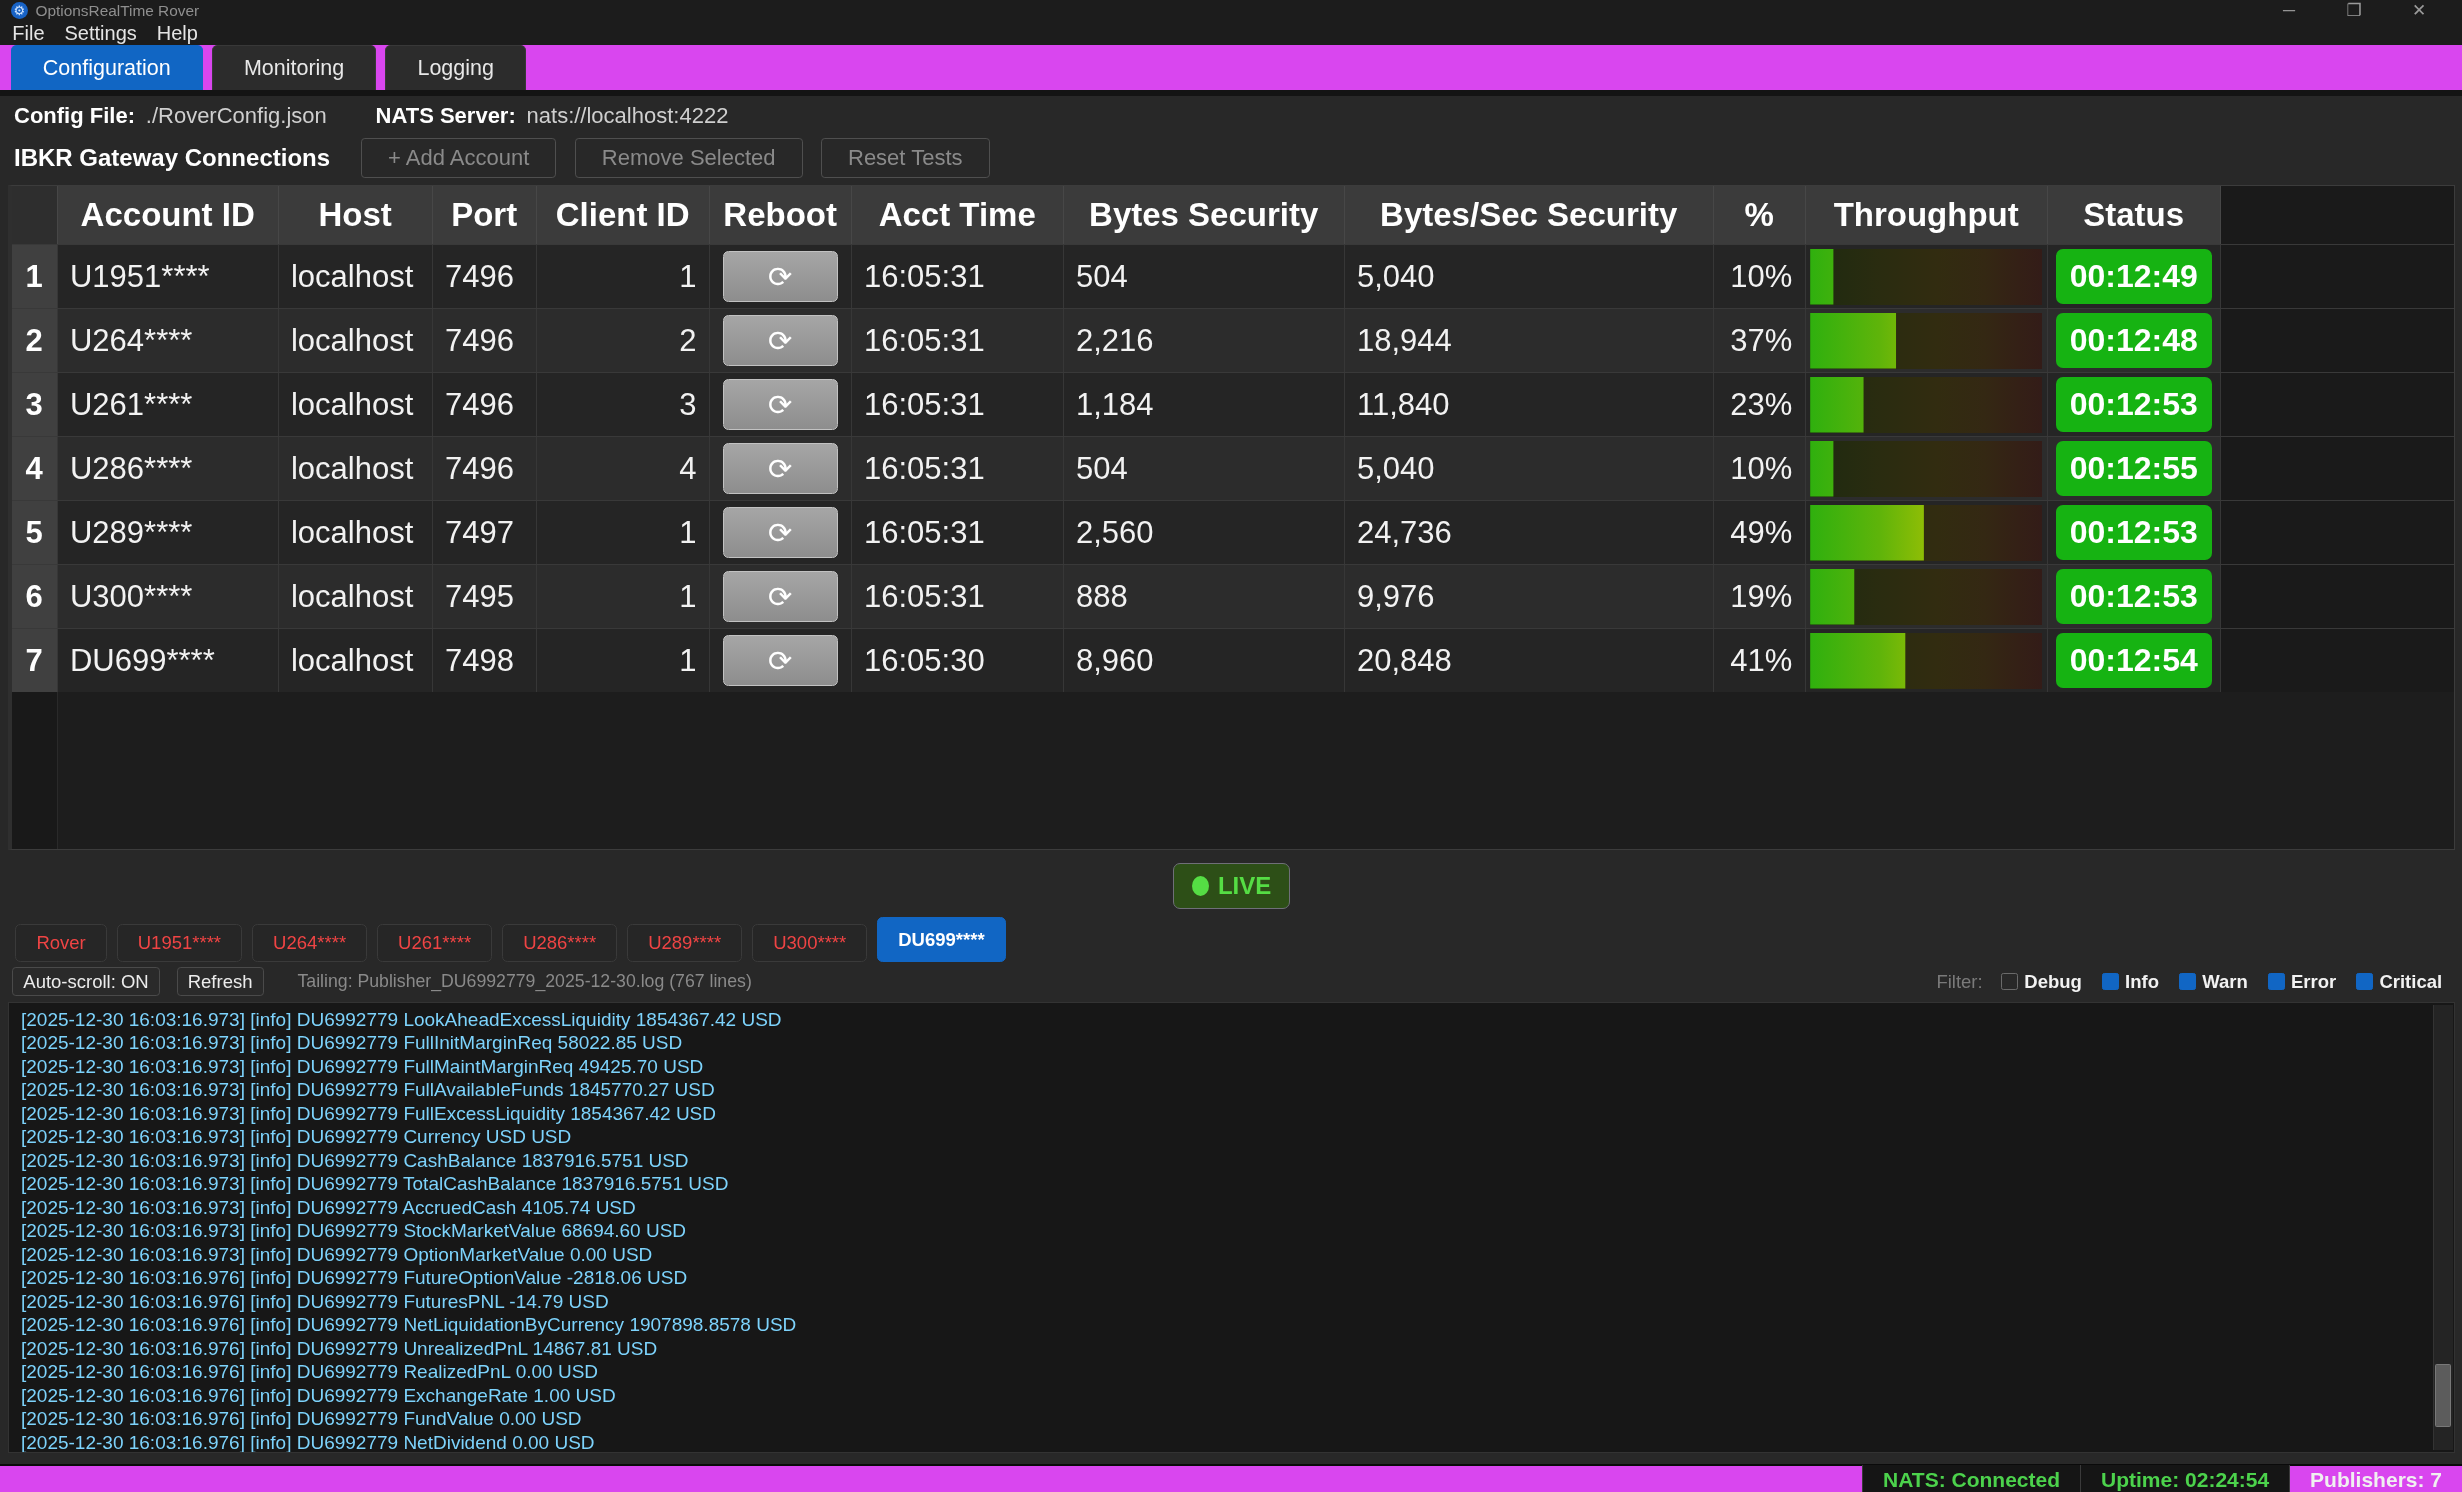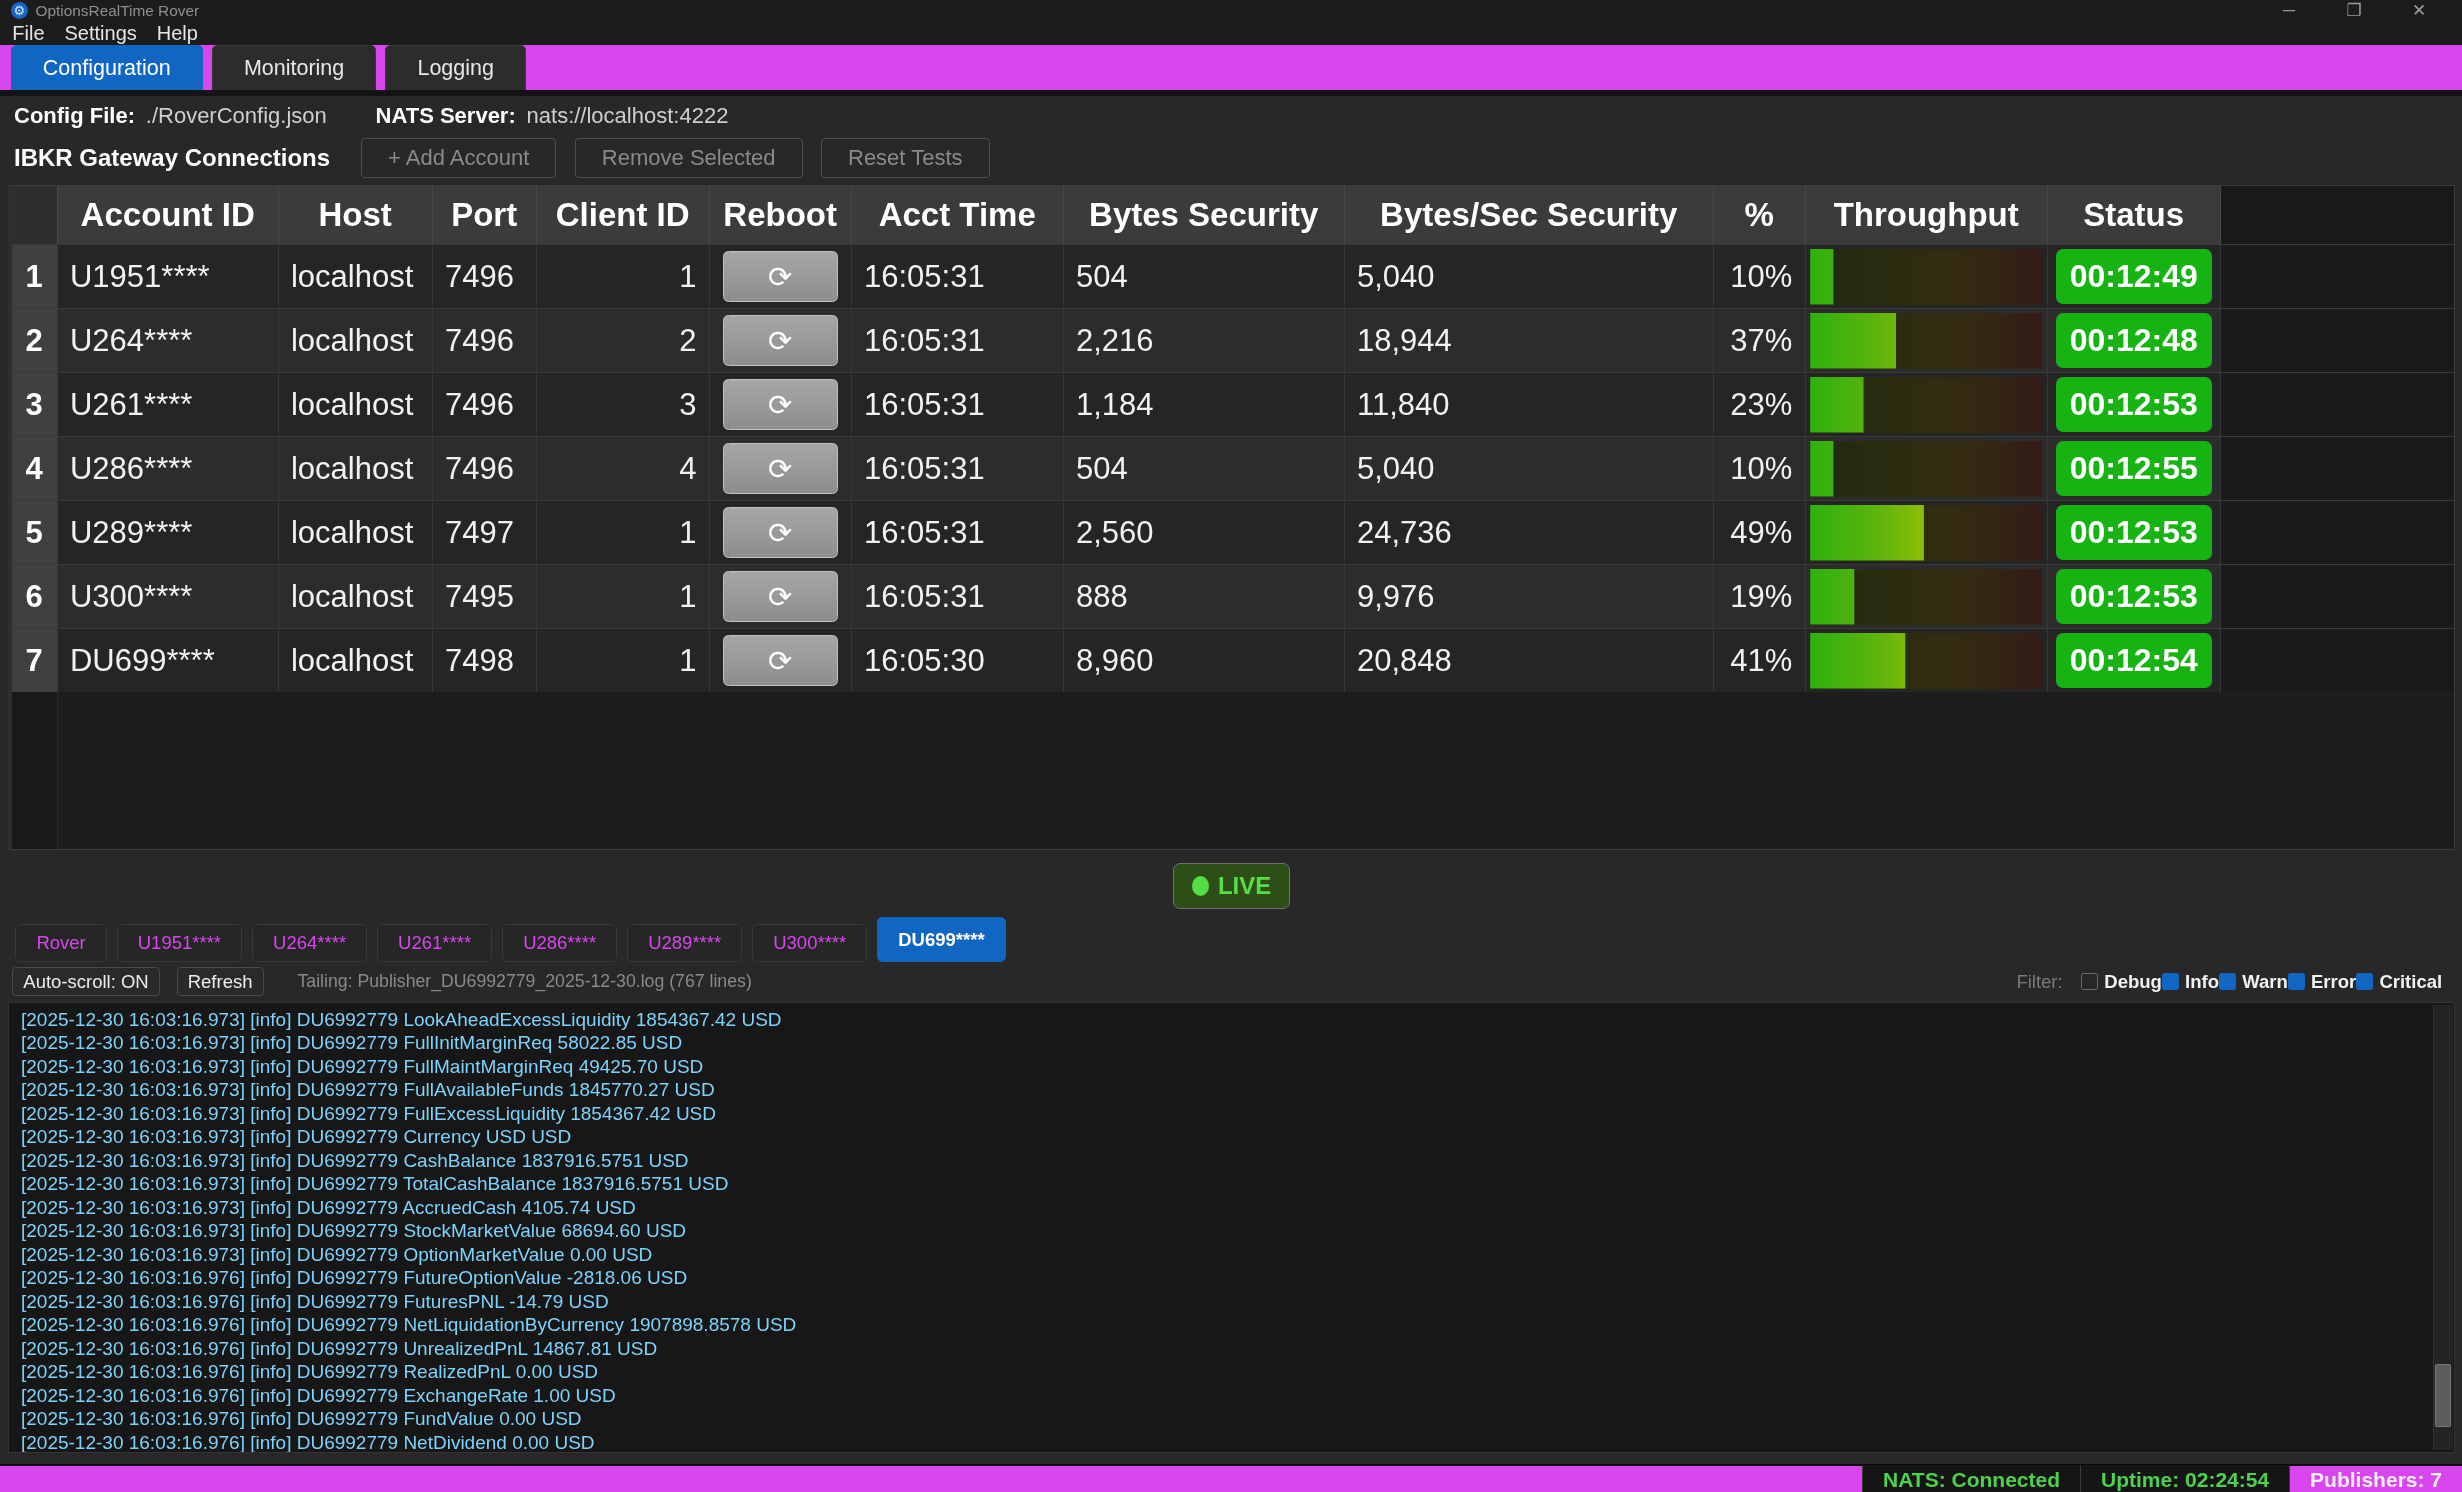--- a/index.html
+++ b/index.html
@@ -93,21 +93,21 @@
               background:#2d4f17; border:1.5px solid #6f6f78; border-radius:7px;
               display:flex; align-items:center; justify-content:center; gap:9.2px; }
   .live-dot { width:17px; height:20px; border-radius:50%; background:#55dd44; }
   .live-text { color:#55dd44; font-weight:bold; font-size:24px; }
 
   
   .logtabs { position:absolute; left:15.4px; top:917px; width:2432px; height:45px;
              display:flex; align-items:flex-end; gap:10px; }
   .logtab { height:38px; padding:0 20px; display:flex; align-items:center;
             background:#262626; border:0.8px solid #3a3a3a; border-radius:5.4px;
-            color:#d946ef; font-size:18.5px; }
+            color:#ef4444; font-size:18.5px; }
   .logtab.active { height:45px; background:#1166c4; border-color:#1166c4;
                    color:#ffffff; font-weight:bold; }
 
   
   .logctrl { position:absolute; left:12.3px; top:966px; width:2439px; height:31px;
              display:flex; align-items:center; }
   .ctrl-btn { height:29px; padding:0 10px; margin-right:17px; display:flex; align-items:center;
               background:#2a2a2a; border:0.8px solid #4a4a4a; border-radius:3.8px;
               color:#ececec; font-size:18.5px; }
   .tailing { color:#8a8a8a; font-size:17.7px; margin-left:17px; }
@@ -386,21 +386,21 @@
       <div class="logtab">U300****</div>
       <div class="logtab active">DU699****</div>
     </div>
 
   <div class="logctrl">
     <div class="ctrl-btn">Auto-scroll: ON</div>
     <div class="ctrl-btn">Refresh</div>
     <div class="tailing">Tailing: Publisher_DU6992779_2025-12-30.log (767 lines)</div>
     <div class="filterbox">
       <span class="filter-label">Filter:</span>
-      <span id="filters" style="display:flex;">
+      <span id="filters" style="display:flex;gap:20px;">
           <span class="filt">
             <span class="cb"></span>
             <span class="filt-name">Debug</span>
           </span>
           <span class="filt">
             <span class="cb checked"></span>
             <span class="filt-name">Info</span>
           </span>
           <span class="filt">
             <span class="cb checked"></span>

